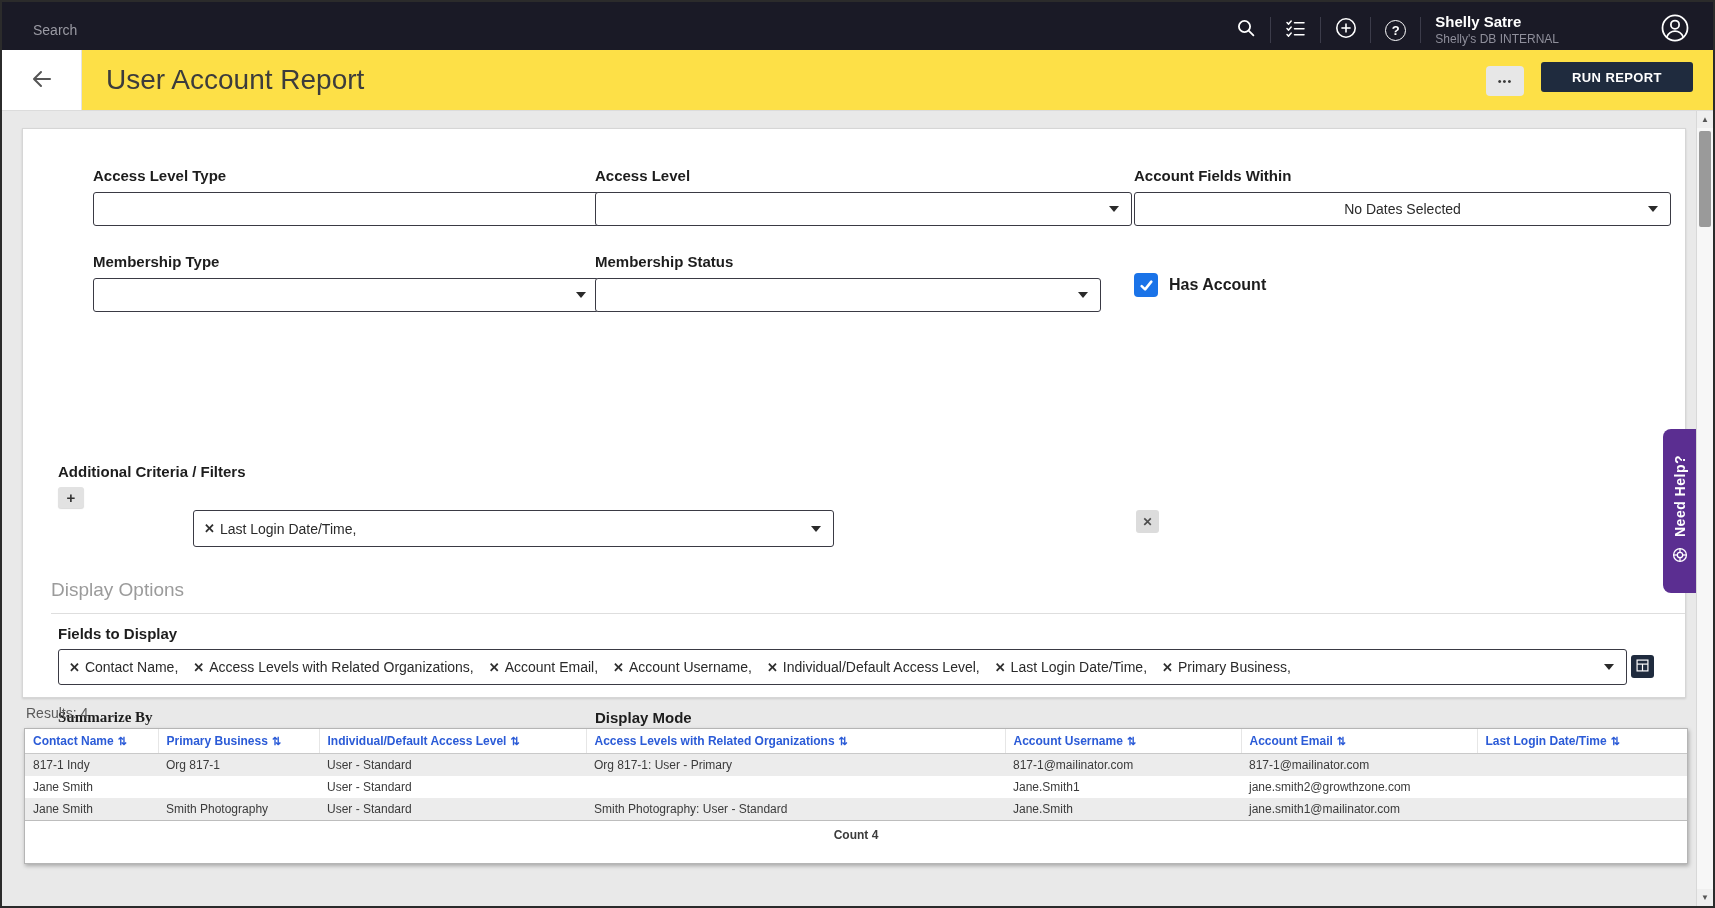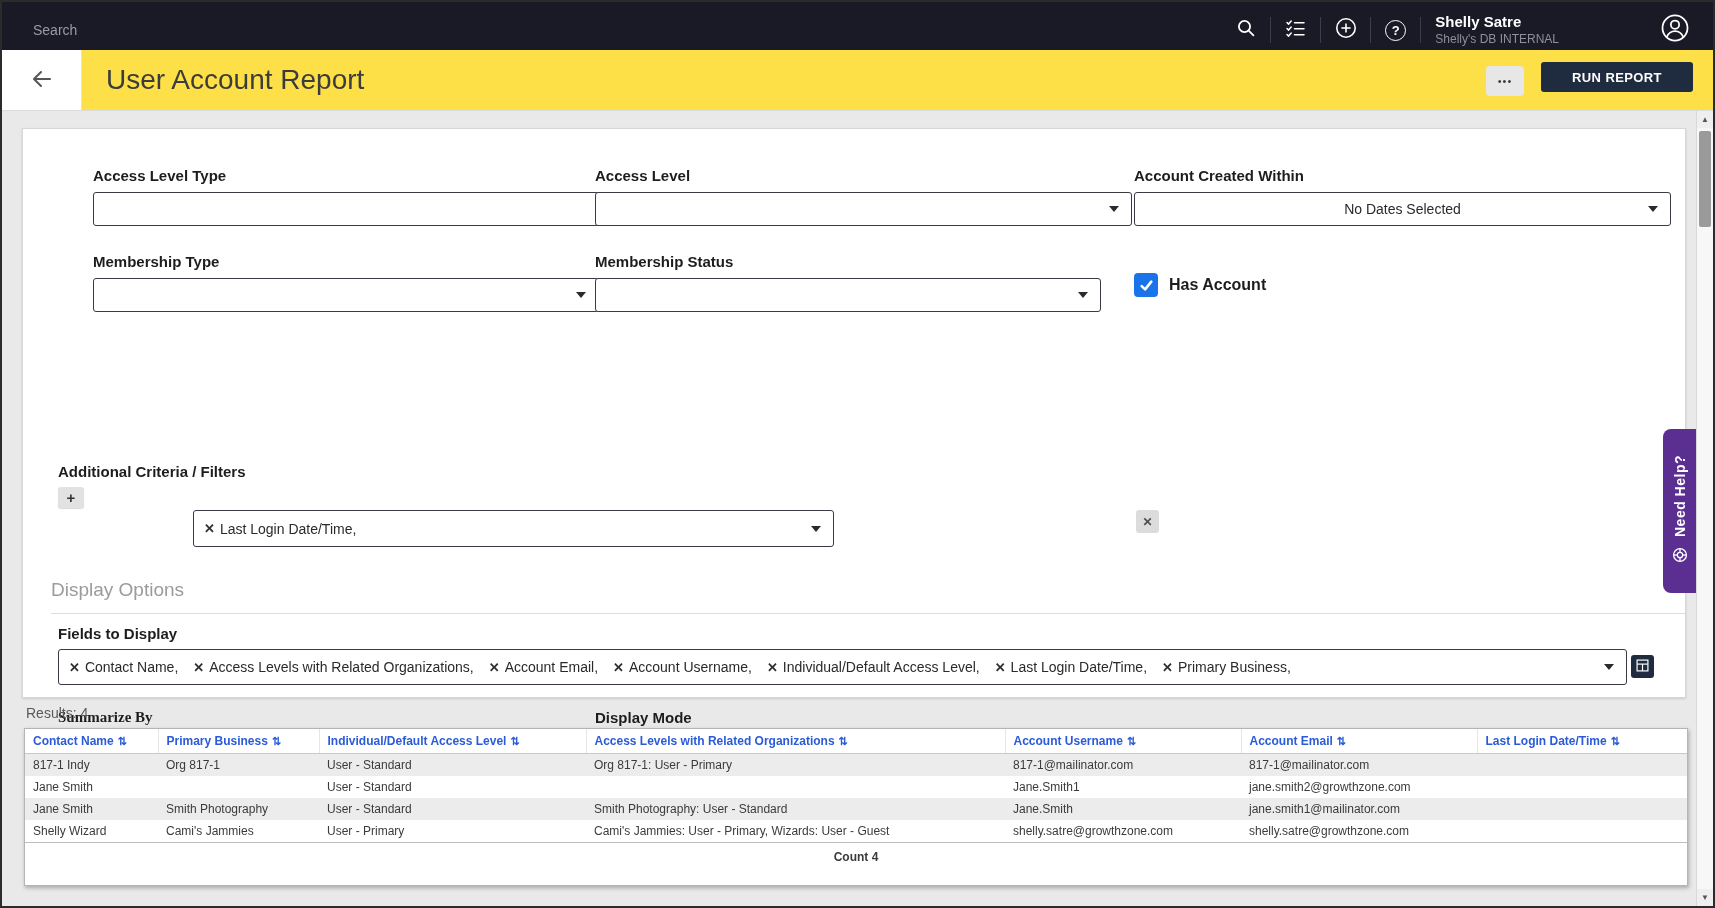--- a/index.html
+++ b/index.html
@@ -214,21 +214,21 @@
       <span></span>
       <span class="caret"></span>
     </div>
 
     <div class="f-label lx2 lbl-r1">Access Level</div>
     <div class="select lx2 sel-r1">
       <span></span>
       <span class="caret"></span>
     </div>
 
-    <div class="f-label lx3 lbl-r1">Account Created Within</div>
+    <div class="f-label lx3 lbl-r1">Account Fields Within</div>
     <div class="select centered lx3 sel-r1">
       <span>No Dates Selected</span>
       <span class="caret"></span>
     </div>
 
     <div class="f-label lx1 lbl-r2">Membership Type</div>
     <div class="select lx1 sel-r2">
       <span></span>
       <span class="caret"></span>
     </div>
@@ -364,29 +364,20 @@
         </tr>
         <tr>
           <td>Jane Smith</td>
           <td>Smith Photography</td>
           <td>User - Standard</td>
           <td>Smith Photography: User - Standard</td>
           <td>Jane.Smith</td>
           <td>jane.smith1@mailinator.com</td>
           <td></td>
         </tr>
-        <tr>
-          <td>Shelly Wizard</td>
-          <td>Cami's Jammies</td>
-          <td>User - Primary</td>
-          <td>Cami's Jammies: User - Primary, Wizards: User - Guest</td>
-          <td>shelly.satre@growthzone.com</td>
-          <td>shelly.satre@growthzone.com</td>
-          <td></td>
-        </tr>
       </tbody>
       <tfoot>
         <tr>
           <td colspan="7">Count 4</td>
         </tr>
       </tfoot>
     </table>
   </section>
 
   <div class="help-tab">

